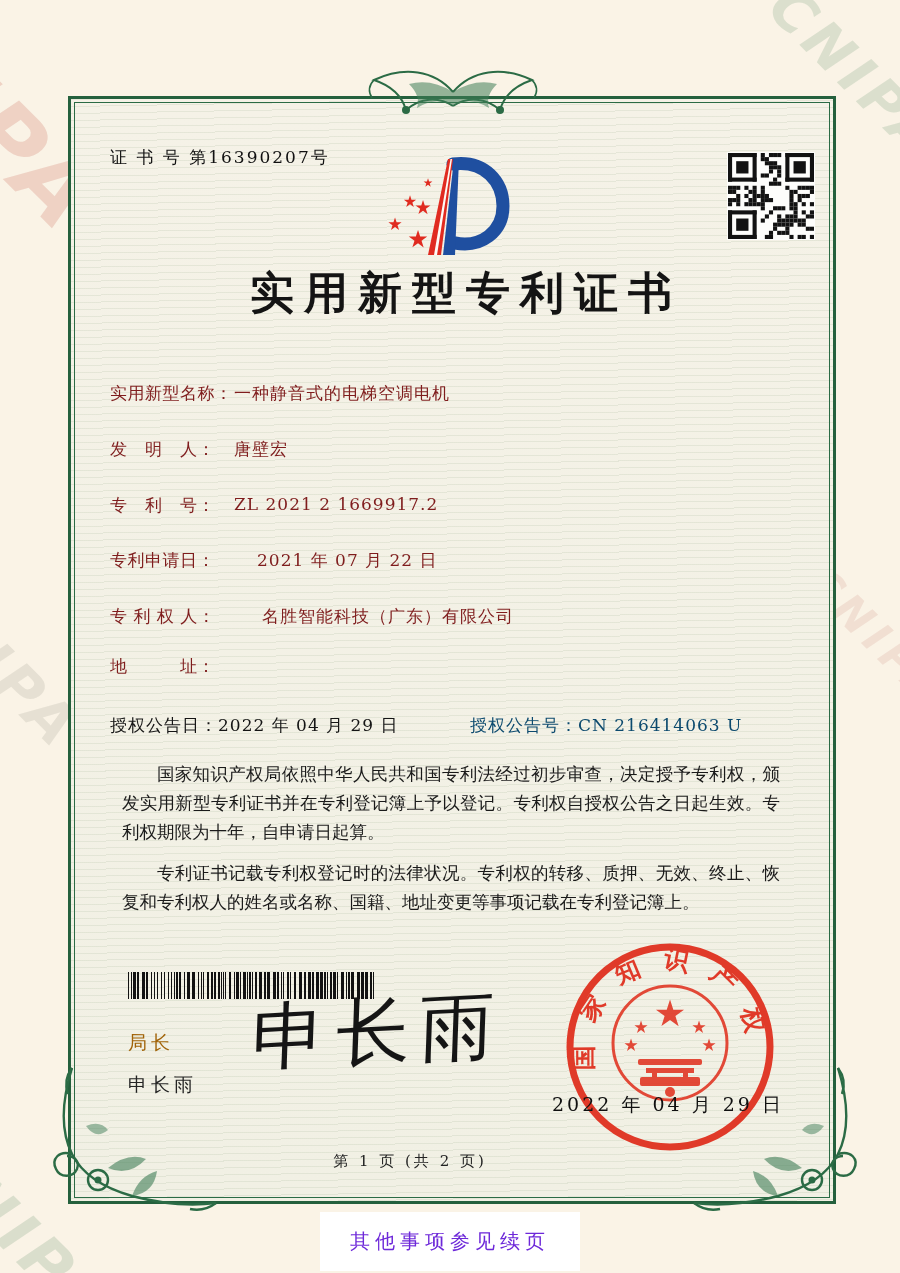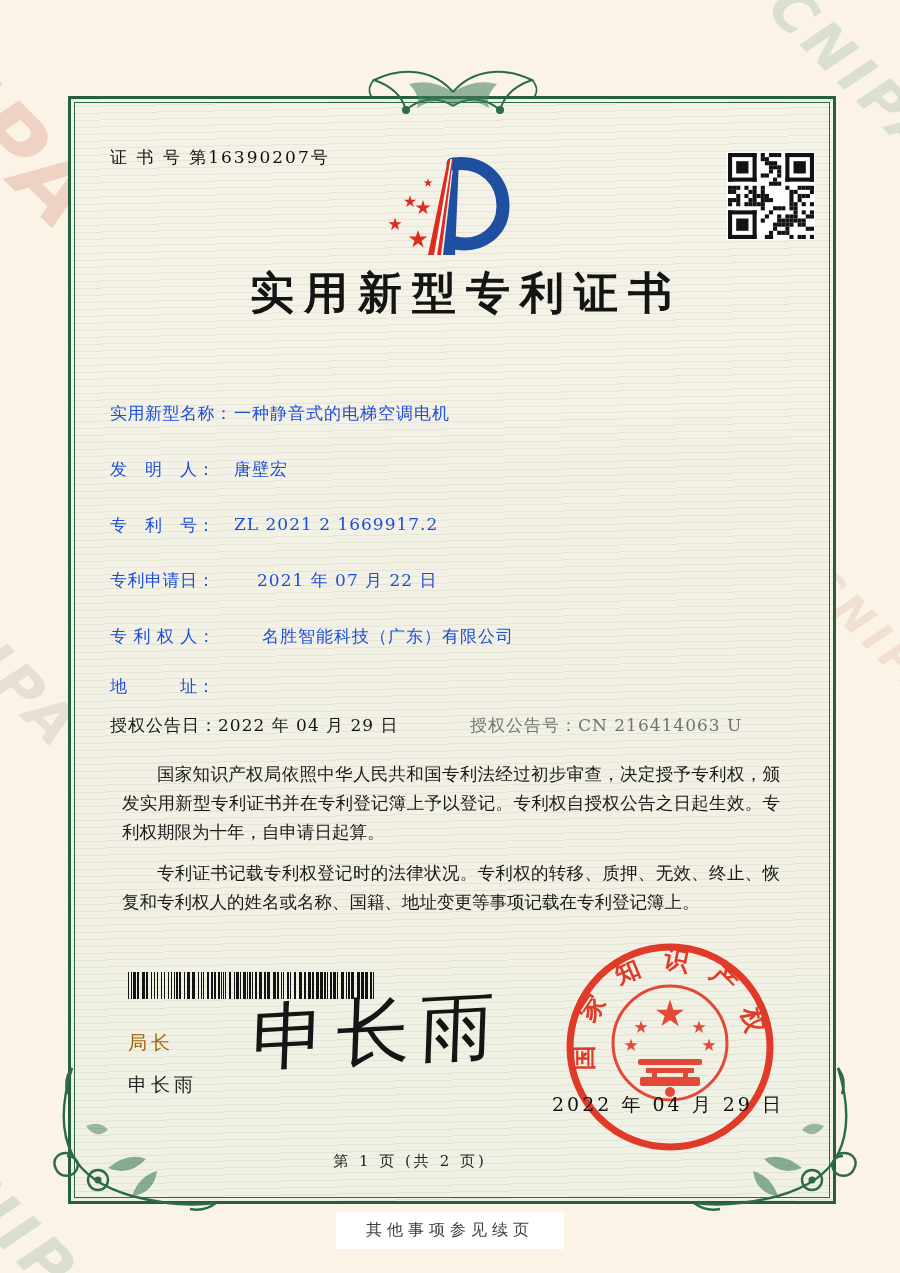--- a/index.html
+++ b/index.html
@@ -39,28 +39,28 @@
   .cert-no{
     position:absolute; left:110px; top:146px; font-size:17px; letter-spacing:2px; color:#111;
   }
   .logo{position:absolute; left:385px; top:156px;}
   .qr{position:absolute; left:727px; top:152px; width:86px; height:86px; background:#fdfdfb; padding:1px;}
   .title{
     position:absolute; left:0; right:0; top:264px; text-align:center;
     font-size:44px; font-weight:bold; letter-spacing:10px; color:#141414;padding-left:32px;
   }
   
-  .row{position:absolute; left:110px; display:flex; font-size:17px; color:#1d4ed8;margin-top:20px;}
+  .row{position:absolute; left:110px; display:flex; font-size:17px; color:#7f1d1d;}
   .row .lab{display:inline-block; width:124px; flex:0 0 124px; letter-spacing:0.5px;}
   .row .val{letter-spacing:1px;}
   .row-0{top:382px;} .row-1{top:438px;} .row-2{top:494px;}
   .row-3{top:549px;gap:23px;} .row-4{top:605px;gap:28px;}
   .row-5{top:655px;} .row-5 .val{width:505px; line-height:27px;}
   .grant-line{position:absolute; left:110px; top:714px; font-size:17px; color:#151515; letter-spacing:1px;}
-  .grant-no{position:absolute; left:470px; top:714px; font-size:17px; color:#737373; letter-spacing:1px;}
+  .grant-no{position:absolute; left:470px; top:714px; font-size:17px; color:#0c4a6e; letter-spacing:1px;}
   
   .paras{
     position:absolute; left:110px; top:748px; width:682px;
     font-size:17.5px; line-height:29px; color:#1a1a1a; text-align:justify;
   }
   .paras p{margin:12px; text-indent:2em;}
   
   .barcode{position:absolute; left:128px; top:972px;}
   .officer-title{position:absolute; left:128px; top:1030px; font-size:19px; letter-spacing:4px; color:#a16207;}
   .officer-name {position:absolute; left:128px; top:1072px; font-size:19px; letter-spacing:4px; color:#242424;}
@@ -75,21 +75,21 @@
   .seal-date{
     position:absolute; left:552px; top:1092px; font-size:19px; letter-spacing:3px; color:#101010;
   }
   
   .page-info{
     position:absolute; left:68px; width:684px; top:1152px; text-align:center;
     font-size:15px; letter-spacing:3px; color:#222;
   }
   .footer-note{
     position:absolute; left:50%; transform:translateX(-50%); top:1212px;
-    background:#ffffff; padding:8px 30px; font-size:16px; letter-spacing:5px; color:#404040;
+    background:#ffffff; padding:16px 30px; font-size:20px; letter-spacing:5px; color:#6d28d9;
   }
   
   .orn{position:absolute; pointer-events:none;}
   .orn-top{left:358px; top:58px;}
   .orn-bl{left:46px; top:1066px;}
   .orn-br{left:692px; top:1066px; transform:scaleX(-1);}
 </style>
 </head>
 <body>
 

